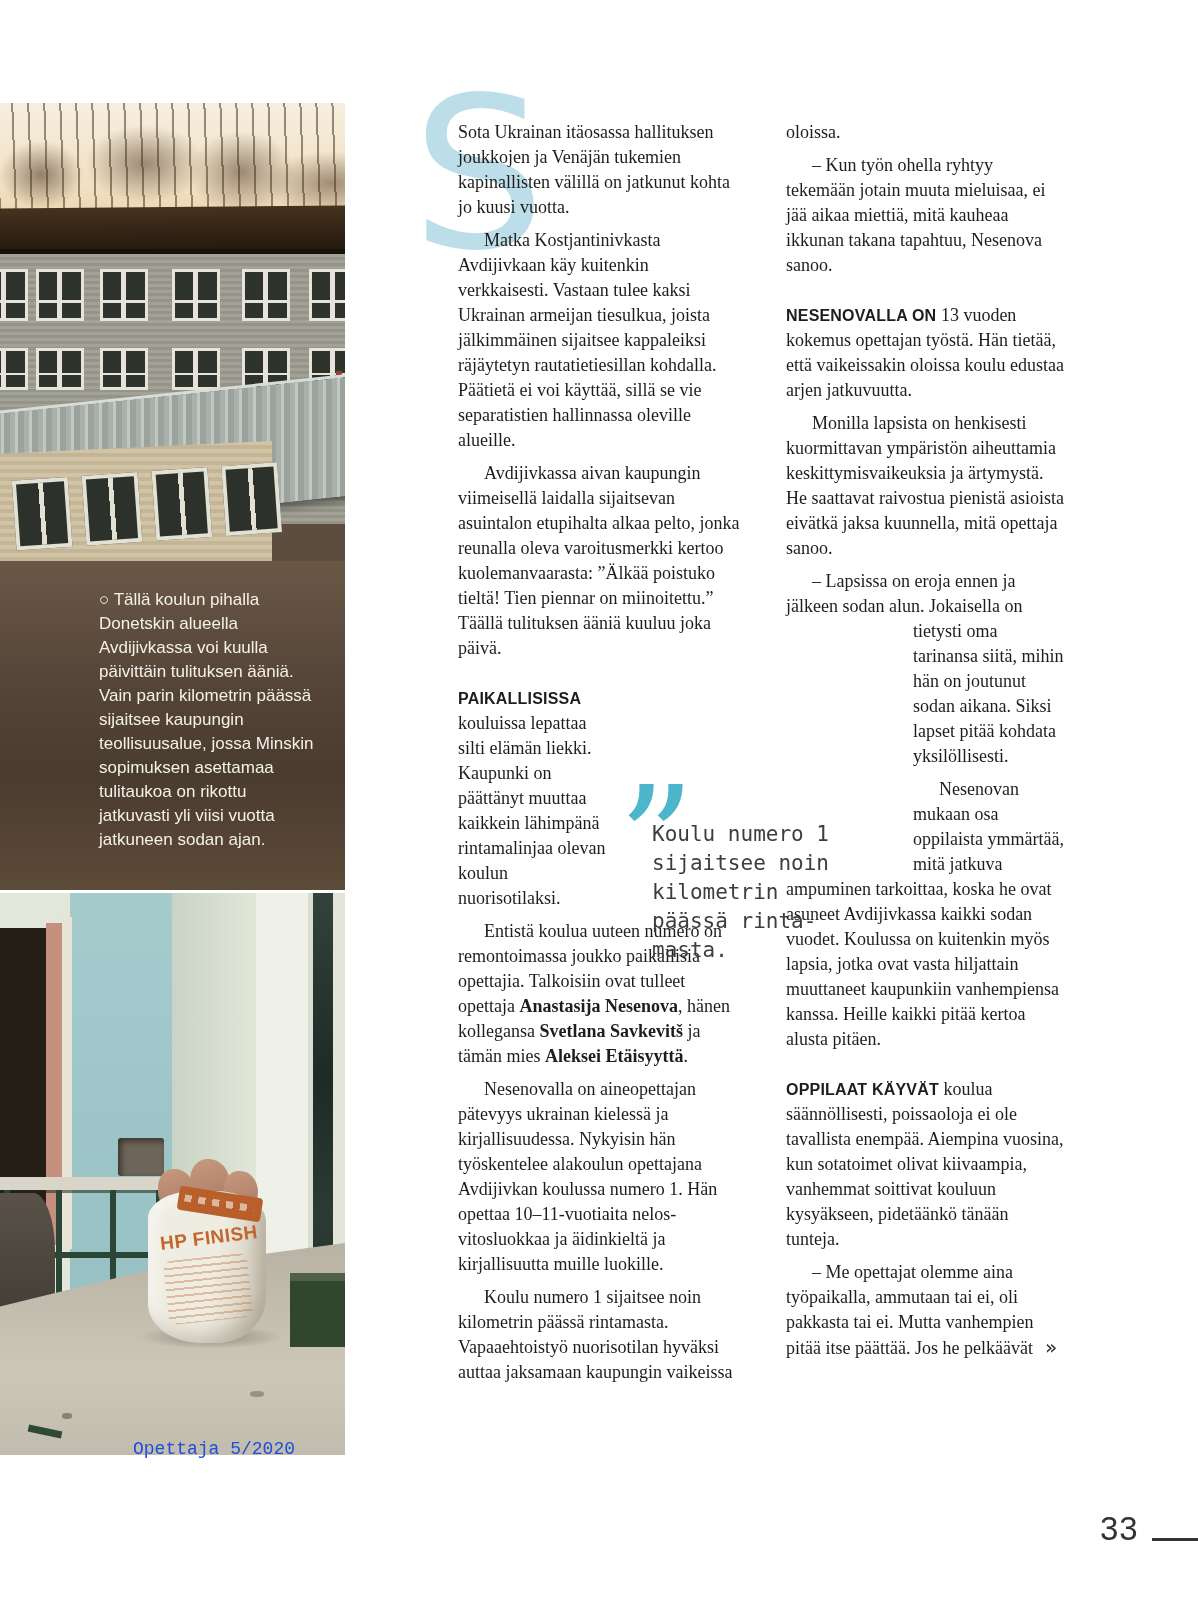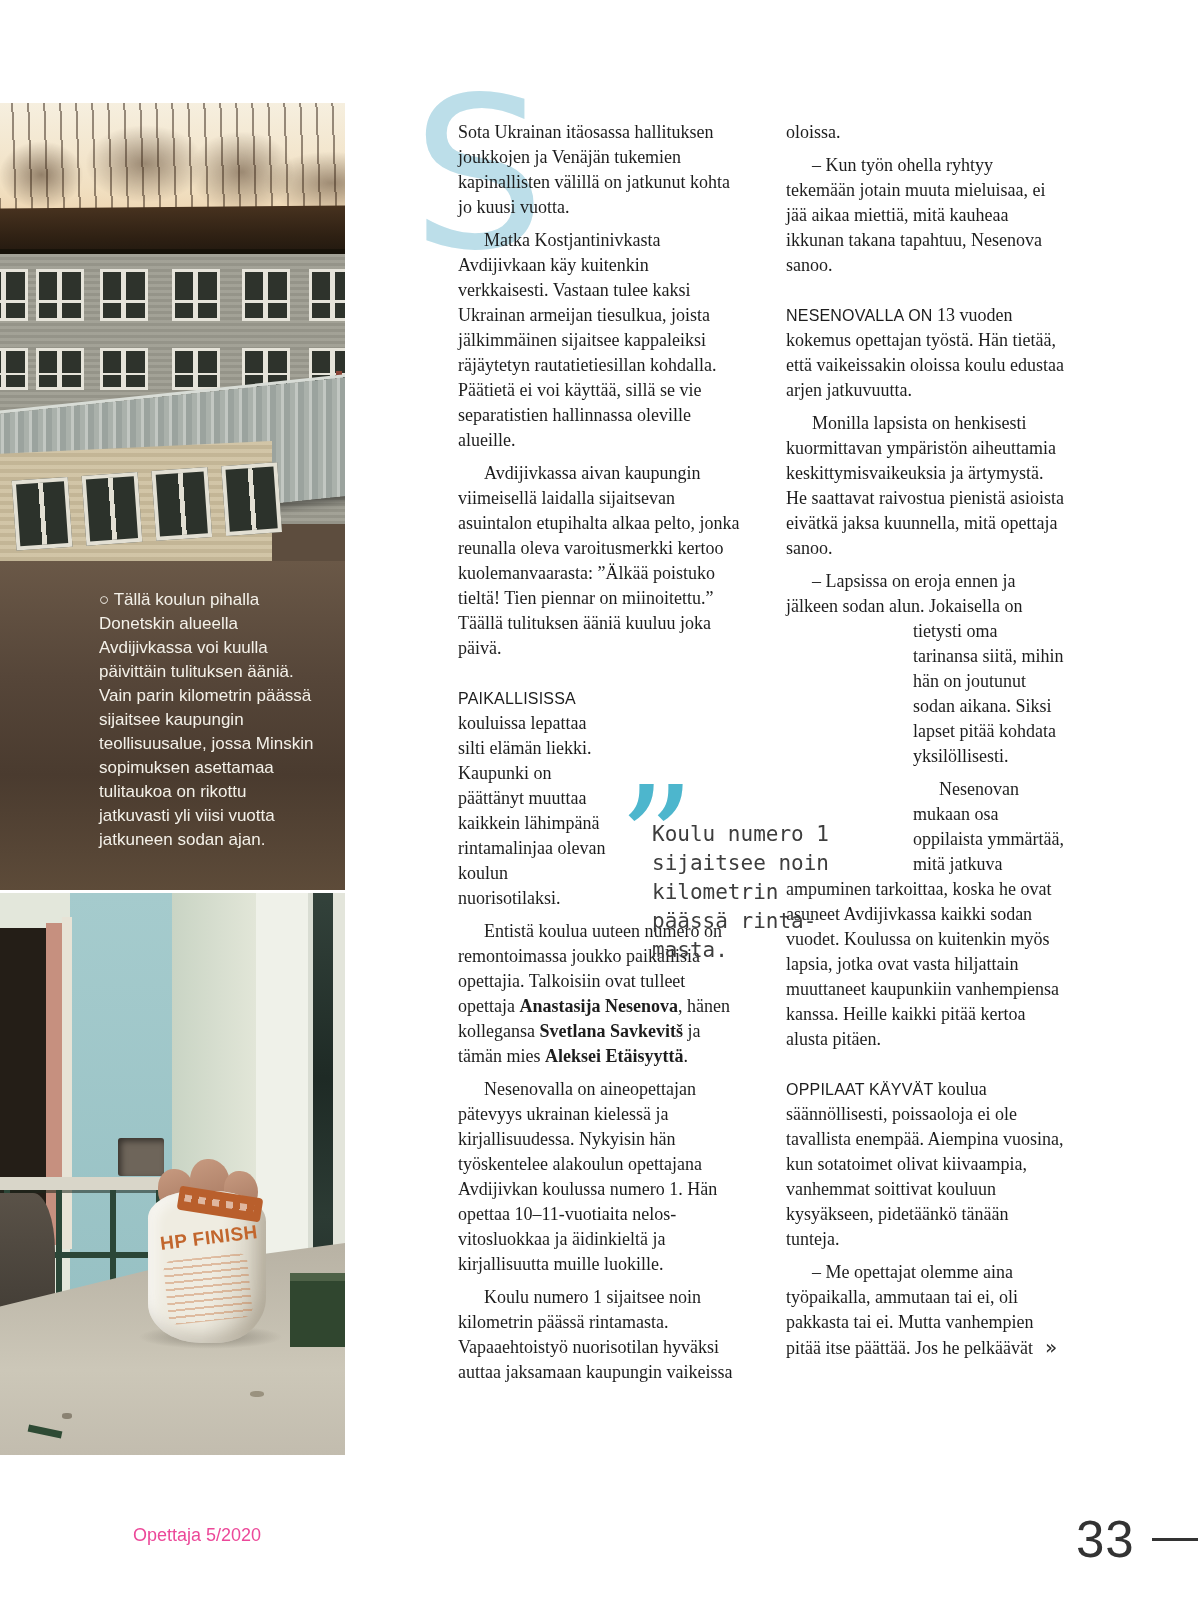--- a/index.html
+++ b/index.html
@@ -94,39 +94,39 @@
 
   
   .drop-cap{position:absolute;left:412px;top:70px;z-index:0;
     font-family:"DejaVu Sans",sans-serif;font-size:210px;line-height:1;color:#bcdee9;}
   .col{position:absolute;z-index:1;font-size:18px;line-height:25px;text-align:left;}
   .col-middle{left:450px;top:112px;width:300px;}
   .col-right{left:778px;top:112px;width:296px;}
   .col p{margin:8px;}
   .col p.indent{text-indent:26px;}
   .col p.gap{margin-top:25px;}
-  .lead{font-family:"Liberation Sans",sans-serif;font-weight:400;font-size:16px;letter-spacing:.2px;}
+  .lead{font-family:"Liberation Sans",sans-serif;font-weight:700;font-size:16px;letter-spacing:.2px;}
   .bold{font-weight:700;}
   .end-mark{font-family:"DejaVu Sans",sans-serif;font-size:20px;margin-left:12px;color:#2e2e2e;}
   .wrap-spacer{display:block;}
   .wrap-right{float:right;width:128px;height:205px;}
   .wrap-left{float:left;width:127px;height:252px;}
 
   
   .pull-quote{position:absolute;left:630px;top:804px;width:240px;z-index:3;}
   .pq-mark{position:absolute;left:-12px;top:-38px;height:60px;overflow:visible;
     font-family:"DejaVu Serif",serif;font-size:150px;line-height:1;color:#4db6cd;}
   .pq-text{margin-left:22px;padding-top:16px;white-space:pre-line;
     font-family:"DejaVu Sans Mono",monospace;font-size:21px;line-height:29px;color:#3d3d3d;}
 
   
-  .footer-mag{position:absolute;left:133px;top:1525px;
-    font-family:Liberation Sans, sans-serif;font-size:18px;color:#ec4899;}
-  .footer-num{position:absolute;left:1076px;top:1510px;
-    font-family:"Liberation Sans",sans-serif;font-weight:400;font-size:51px;color:#333;letter-spacing:1px;}
+  .footer-mag{position:absolute;left:133px;top:1439px;
+    font-family:Liberation Mono, monospace;font-size:18px;color:#1d4ed8;}
+  .footer-num{position:absolute;left:1100px;top:1510px;
+    font-family:"Liberation Sans",sans-serif;font-weight:400;font-size:33px;color:#333;letter-spacing:1px;}
   .footer-rule{position:absolute;left:1152px;top:1538px;width:46px;height:3px;background:#333;}
 </style>
 </head>
 <body>
 
 <div class="page">
 
   <figure class="photo-top">
     <div class="pt-sky"></div>
     <div class="pt-trees"></div>

